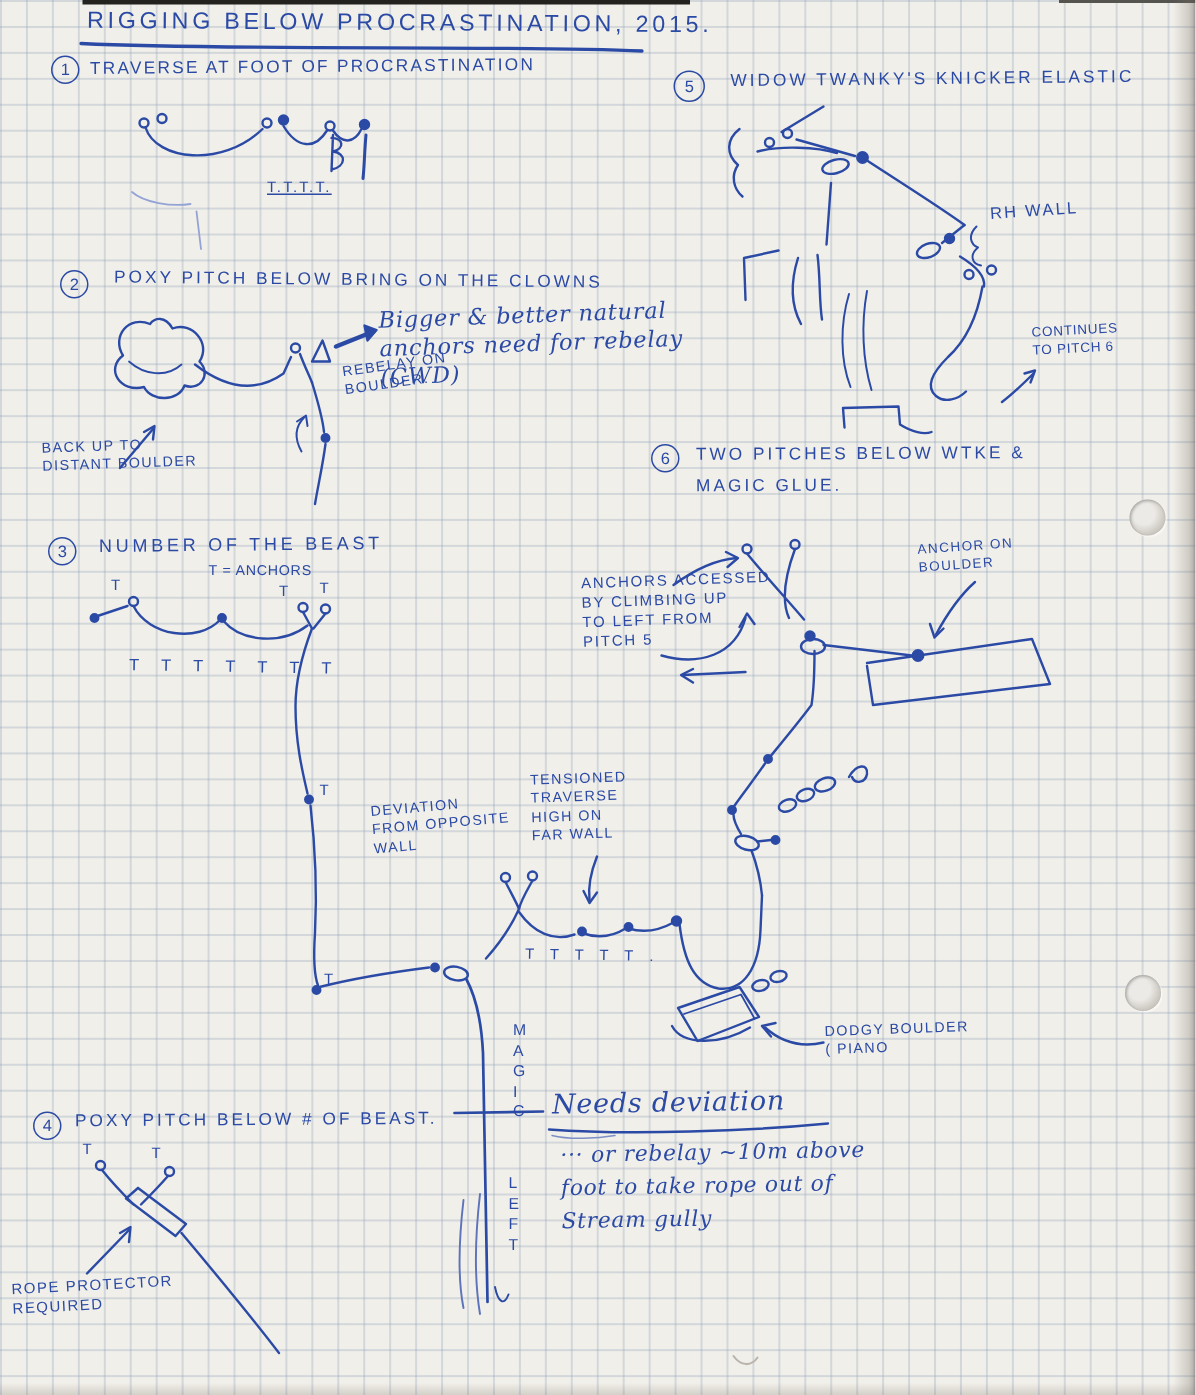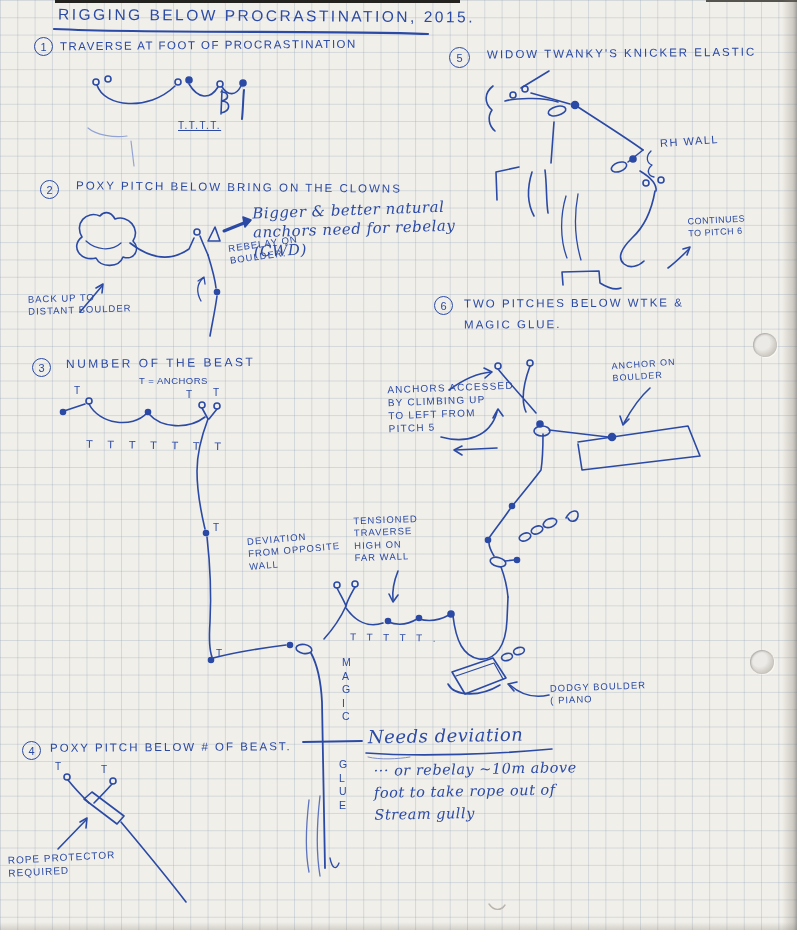--- a/index.html
+++ b/index.html
@@ -15,21 +15,21 @@
   }
   .sketch{position:absolute;left:0;top:0;}
   .hand{position:absolute;letter-spacing:1.5px;line-height:1.3;white-space:nowrap;}
   .ml{white-space:pre-line;}
   .script{font-family:"DejaVu Serif", serif;font-style:italic;letter-spacing:0.5px;}
   .circ{
     position:absolute;width:17px;height:17px;border:1.6px solid #2b4aa5;border-radius:50%;
     display:flex;align-items:center;justify-content:center;font-size:11px;letter-spacing:0;
     background:transparent;
   }
-  .vstack{width:9px;word-break:break-all;line-height:13.5px;letter-spacing:0;white-space:normal;}
+  .vstack{width:9px;word-break:break-all;line-height:13.5px;letter-spacing:0;white-space:normal;margin-top:25px;}
   .edge-top1{position:absolute;left:55px;top:0;width:405px;height:3px;background:#23221f;}
   .edge-top2{position:absolute;left:706px;top:0;width:91px;height:2px;background:#56544f;}
   .edge-right{position:absolute;right:0;top:0;width:15px;height:930px;
     background:linear-gradient(90deg, rgba(0,0,0,0) 0%, rgba(120,115,105,.28) 70%, rgba(90,86,78,.45) 100%);}
   .edge-bottom{position:absolute;left:0;bottom:0;width:797px;height:8px;
     background:linear-gradient(0deg, rgba(120,115,105,.25), rgba(0,0,0,0));}
   .hole{
     position:absolute;width:24px;height:24px;border-radius:50%;
     background:radial-gradient(circle at 40% 40%, #eceae6 35%, #cfccc5 65%, #a9a59d 100%);
     box-shadow:inset 1px 1px 2px rgba(0,0,0,.25), 1px 1px 1px rgba(255,255,255,.6);
@@ -263,21 +263,21 @@
 
   <div class="hand ml" style="left:248px;top:532px;font-size:9.5px;transform:rotate(-5deg);letter-spacing:1px;">DEVIATION
 FROM OPPOSITE
 WALL</div>
   <div class="hand ml" style="left:354px;top:514px;font-size:9.5px;transform:rotate(-2deg);letter-spacing:1px;">TENSIONED
 TRAVERSE
 HIGH ON
 FAR WALL</div>
 
   <div class="hand vstack" style="left:342px;top:656px;font-size:10.5px;">MAGIC</div>
-  <div class="hand vstack" style="left:339px;top:758px;font-size:10.5px;">GLUE</div>
+  <div class="hand vstack" style="left:339px;top:758px;font-size:10.5px;">LEFT</div>
 
   <div class="hand ml" style="left:550px;top:681px;font-size:9.5px;transform:rotate(-2deg);letter-spacing:1px;">DODGY BOULDER
 ( PIANO</div>
 
   <div class="hand script" style="left:368px;top:724px;font-size:18px;transform:rotate(-1deg);">Needs deviation</div>
   <div class="hand ml script" style="left:374px;top:759px;font-size:14.5px;transform:rotate(-1deg);line-height:1.5;">··· or rebelay ~10m above
 foot to take rope out of
 Stream gully</div>
 
   <div class="circ" style="left:22px;top:741px;">4</div>

